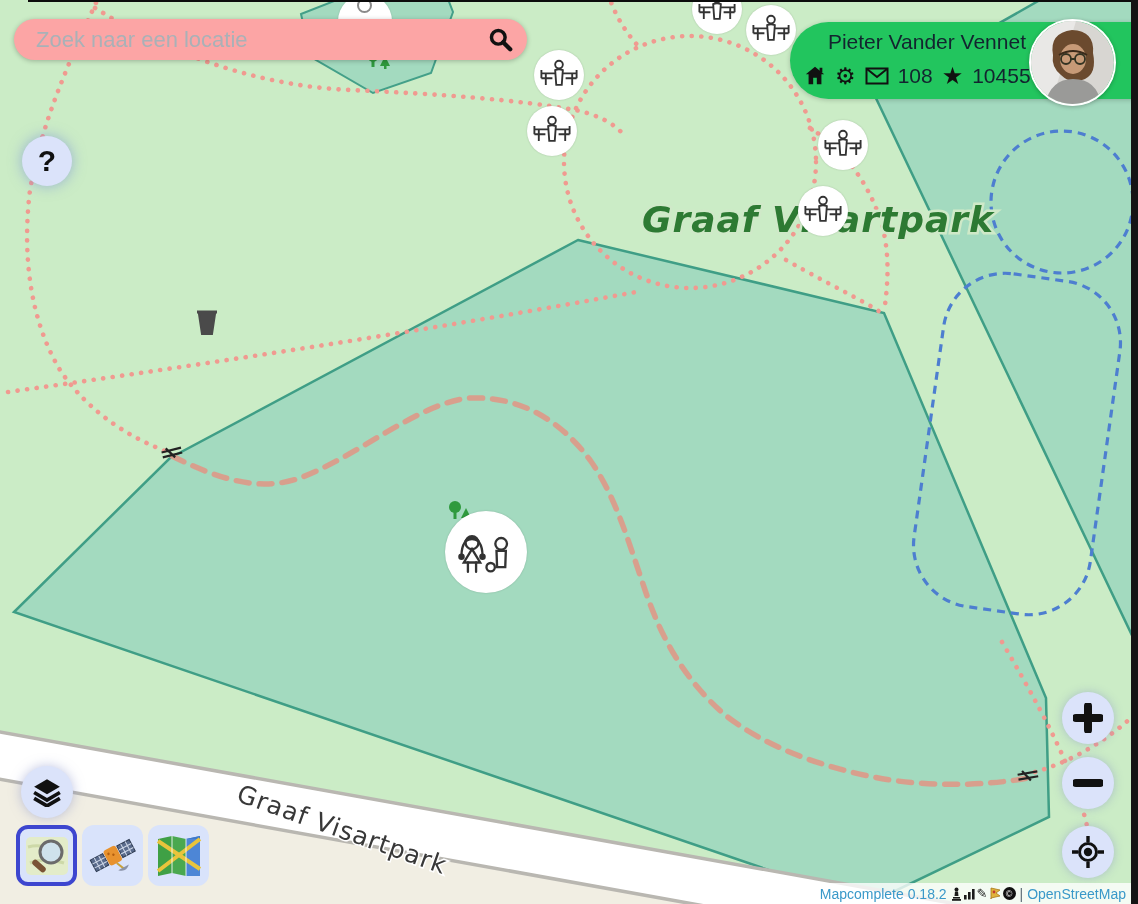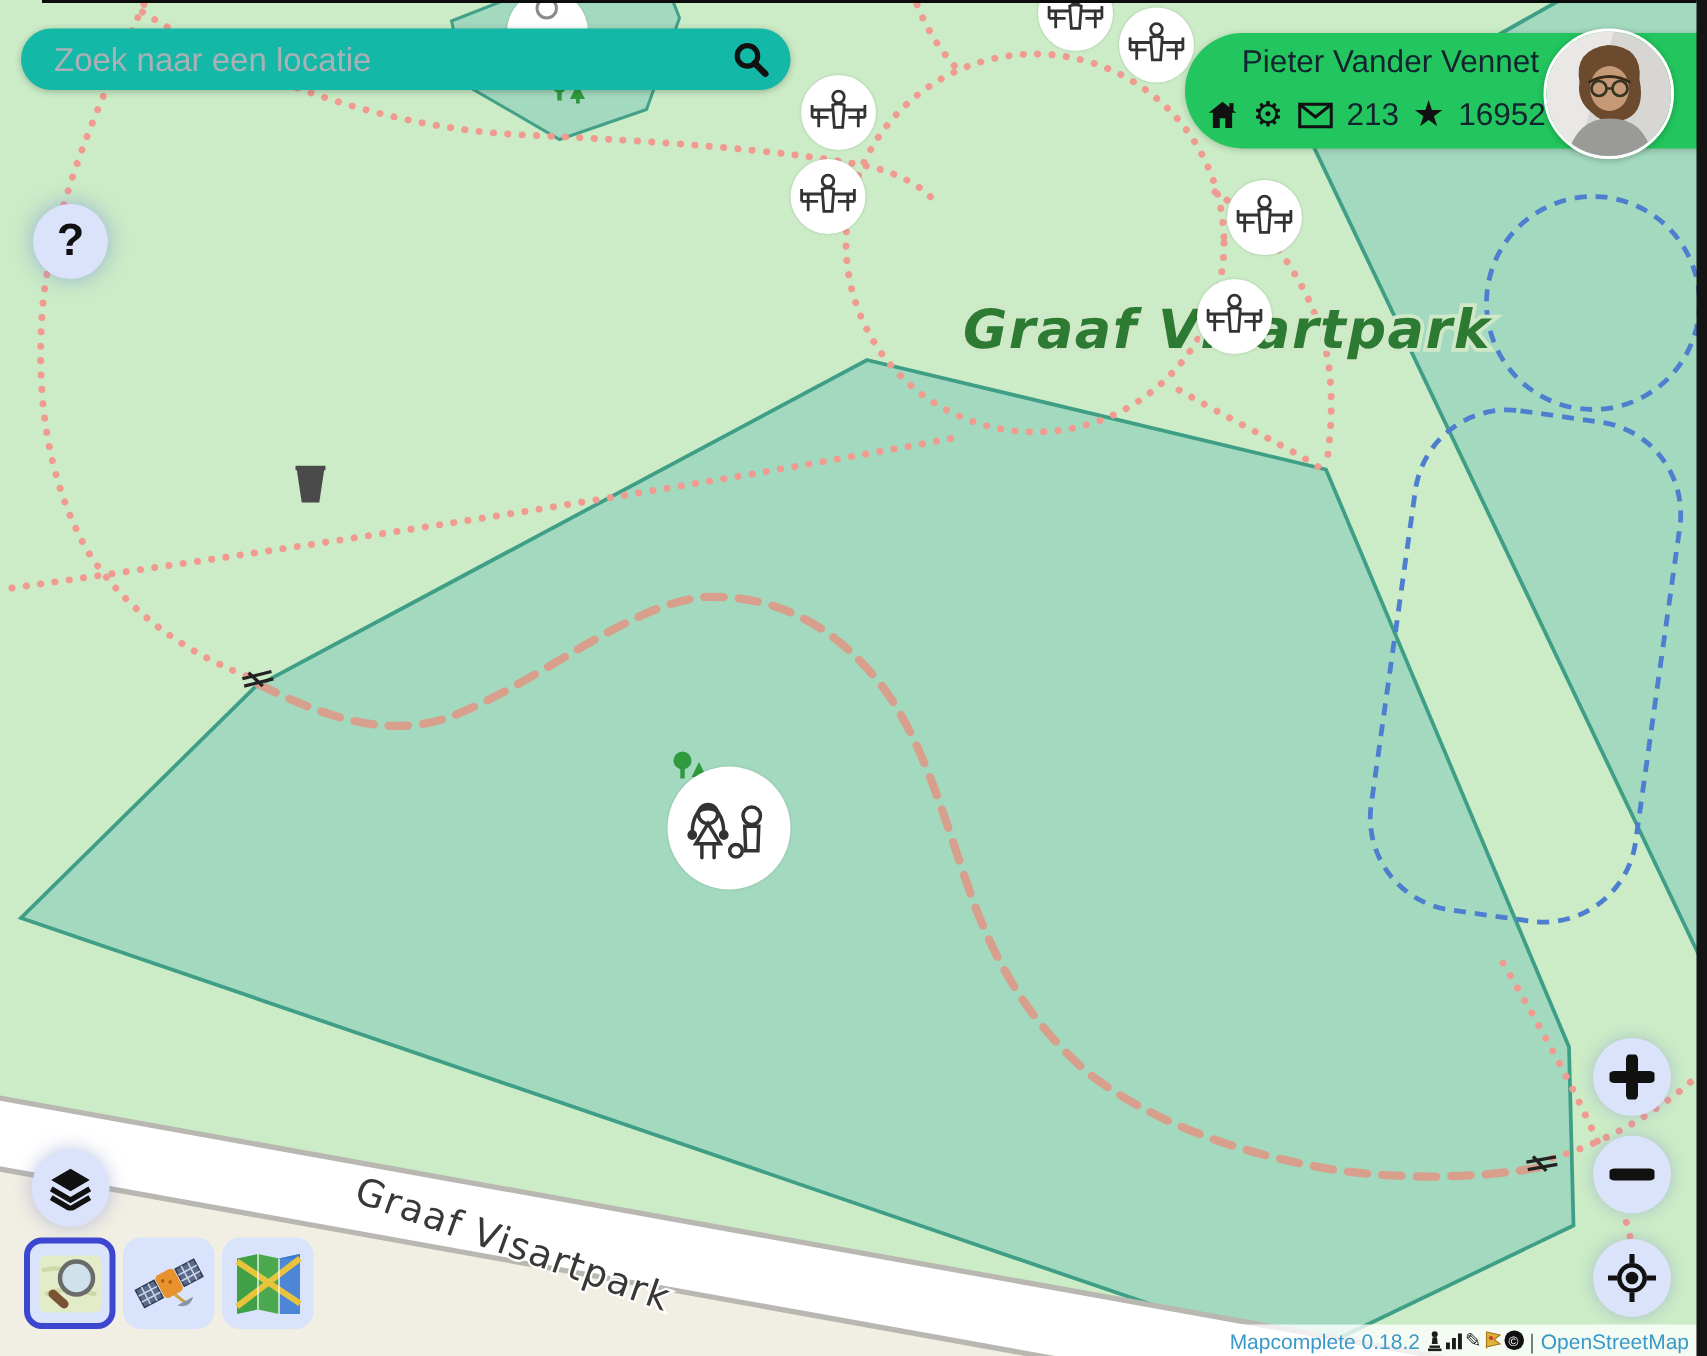--- a/index.html
+++ b/index.html
@@ -13,21 +13,21 @@
             box-shadow:0 0 2px rgba(0,0,0,.18); z-index:5; }
   .picnic { width:50px; height:50px; }
   .playground { width:82px; height:82px; }
   .hidden-poi { position:absolute; width:54px; height:54px; background:#fff; border-radius:50%;
             z-index:4; box-shadow:0 0 2px rgba(0,0,0,.15); }
   .hidden-poi .head { position:absolute; left:19px; top:4px; width:15px; height:15px;
             border:2px solid #8a8a8a; border-radius:50%; }
 
   
   .search-bar { position:absolute; left:14px; top:19px; width:513px; height:41px;
-            background:#14b8a6; border-radius:21px; display:flex; align-items:center;
+            background:#fca5a5; border-radius:21px; display:flex; align-items:center;
             box-shadow:0 1px 5px rgba(0,0,0,.25); z-index:20; }
   .search-bar input { flex:1; border:none; outline:none; background:transparent;
             font-size:22px; color:#333; padding:0 10px 0 22px;
             font-family:"Liberation Sans", sans-serif; }
   .search-bar input::placeholder { color:#a9b1b7; }
   .search-bar .mag { width:40px; height:40px; display:flex; align-items:center;
             justify-content:center; cursor:pointer; margin-right:6px; }
 
   
   .help-btn { position:absolute; left:22px; top:136px; width:50px; height:50px;
@@ -243,23 +243,23 @@
           <rect x="17" y="3" width="3" height="5"></rect>
         </svg>
       </span>
       <span class="uicon" style="font-size:23px;">⚙</span>
       <span class="uicon">
         <svg width="24" height="18" viewBox="0 0 24 18" fill="none" stroke="#111" stroke-width="2">
           <rect x="1.5" y="1.5" width="21" height="15"></rect>
           <path d="M 2,2 L 12,10 L 22,2"></path>
         </svg>
       </span>
-      <span>213</span>
+      <span>108</span>
       <span class="uicon" style="font-size:24px;">★</span>
-      <span>16952</span>
+      <span>10455</span>
       <span class="uicon">
         <svg width="25" height="22" viewBox="0 0 26 24" fill="none" stroke="#111" stroke-width="2.6" stroke-linecap="round" stroke-linejoin="round">
           <path d="M 12,3 H 5 Q 3.5,3 3.5,4.5 V 19.5 Q 3.5,21 5,21 H 12"></path>
           <path d="M 10,12 H 23 M 18.5,7 L 23.5,12 L 18.5,17"></path>
         </svg>
       </span>
     </div>
   </div>
   <div class="avatar">
     <svg width="83" height="83" viewBox="0 0 83 83">

